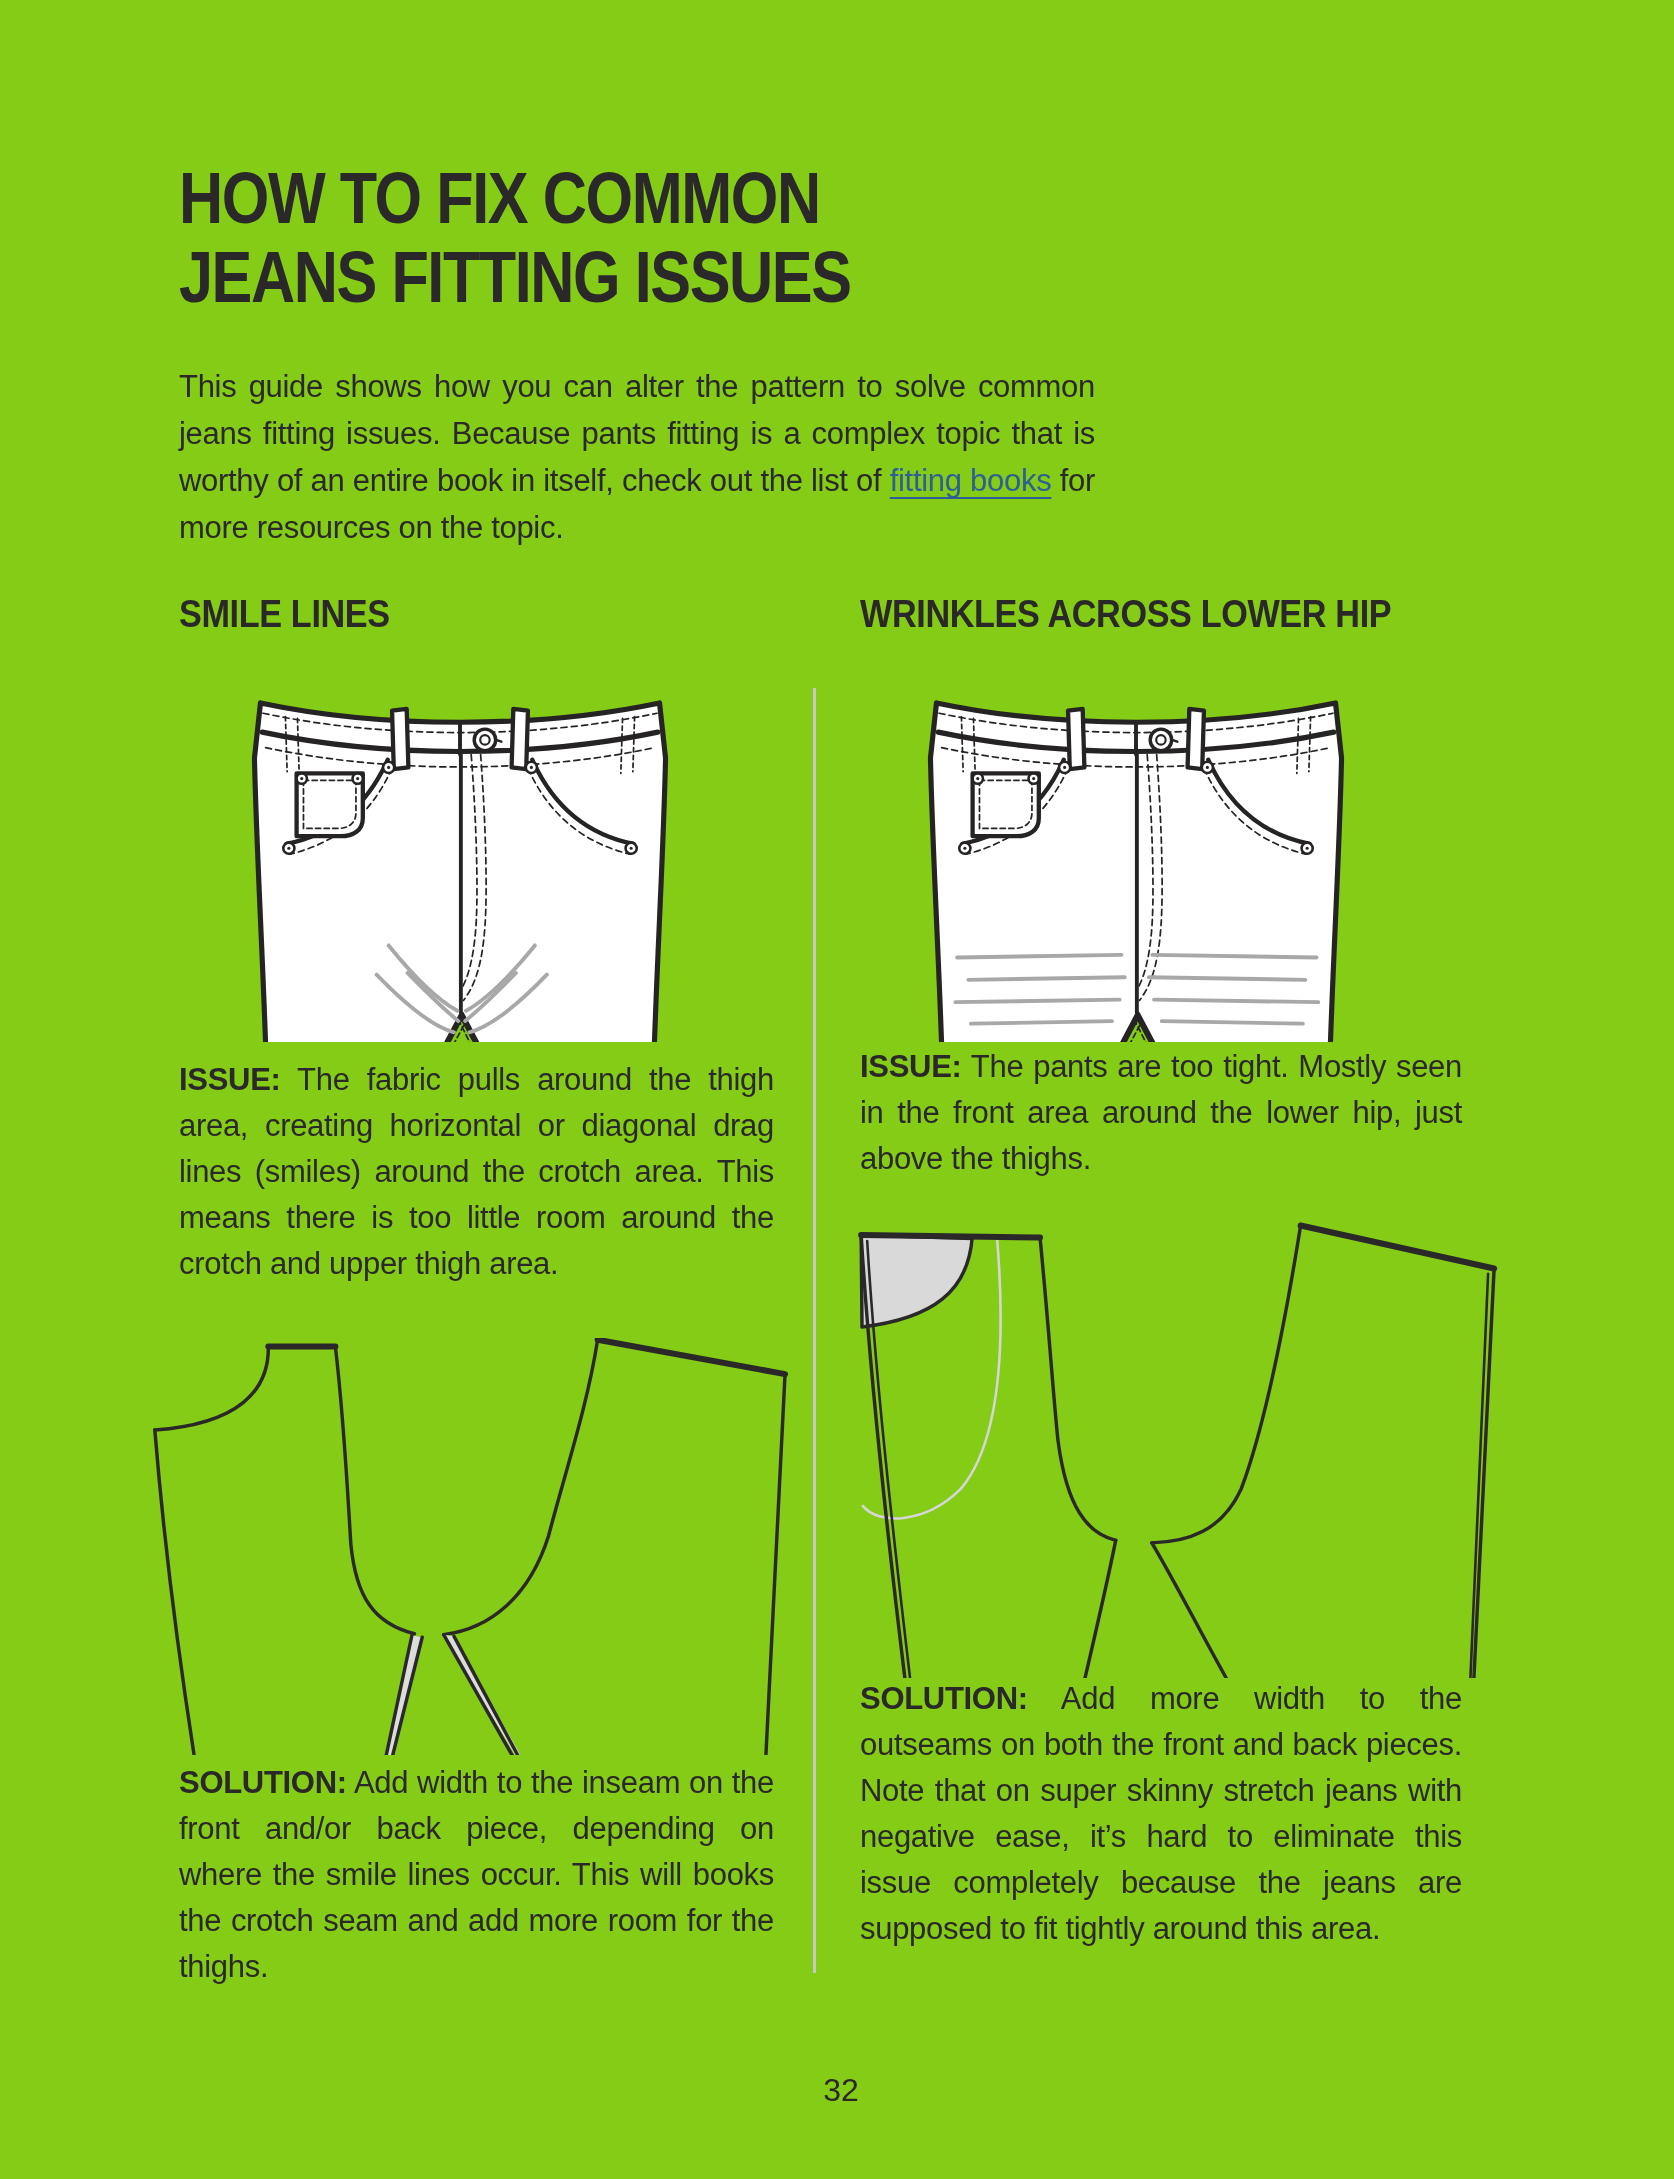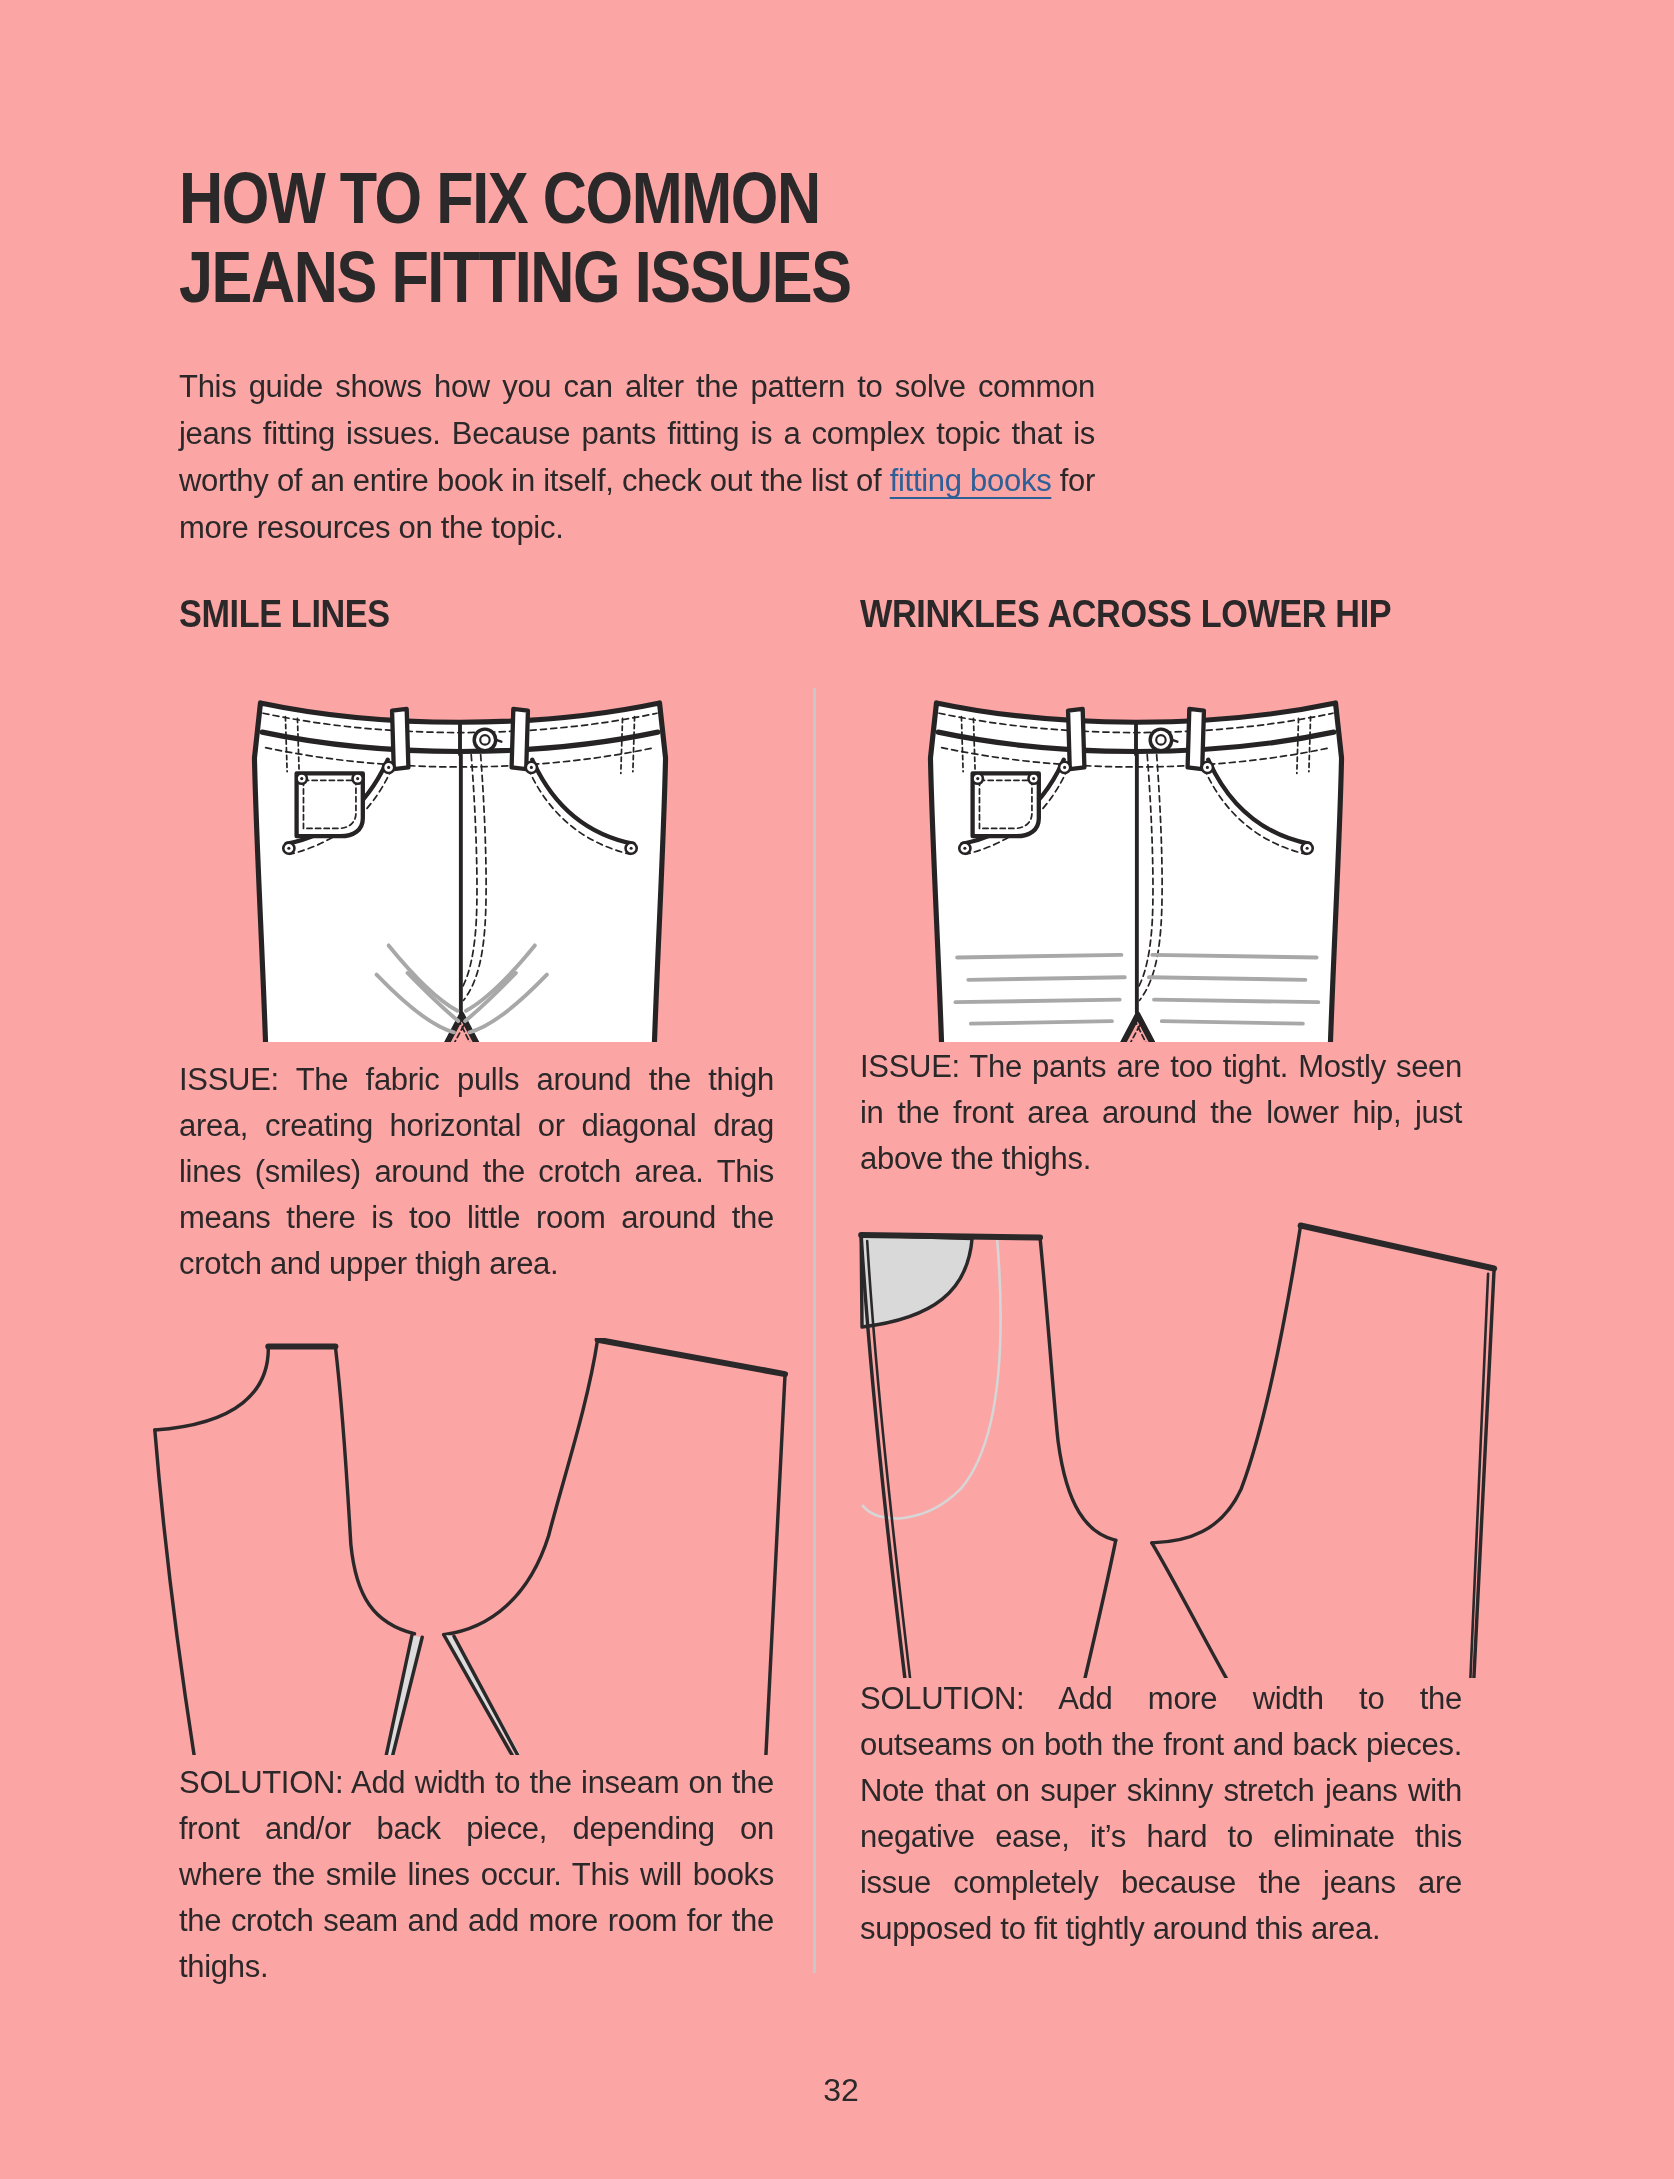--- a/index.html
+++ b/index.html
@@ -1,21 +1,21 @@
 <!DOCTYPE html>
 <html style="font-size:13.8px"><head>
 <meta charset="utf-8">
 <style>
   * { margin: 0; padding: 0; box-sizing: border-box; }
   html, body { background: #ffffff; }
   .page {
     position: relative;
     width: 1674px;
     height: 2179px;
-    background: #fca5a5;
+    background: #84cc16;
     font-family: "Liberation Sans", sans-serif;
     color: #2b2829;
     overflow: hidden;
   }
   .page-title {
     position: absolute;
     left: 179px;
     top: 159px;
     font-size: 72px;
     line-height: 79px;
@@ -58,21 +58,21 @@
   .col-heading.left  { left: 179px; }
   .col-heading.right { left: 860px; }
   .body-text {
     position: absolute;
     font-size: 31px;
     line-height: 46px;
     letter-spacing: -0.3px;
     text-align: justify;
     text-justify: inter-word;
   }
-  .body-text .lead { font-weight: normal; }
+  .body-text .lead { font-weight: bold; }
   .issue-left     { left: 179px;  top: 1057px; width: 595px; }
   .issue-right    { left: 860px; top: 1044px; width: 602px; }
   .solution-left  { left: 179px;  top: 1760px; width: 595px; }
   .solution-right { left: 860px; top: 1676px; width: 602px; }
   .illus { position: absolute; }
   .jeans-left    { left: 245px;  top: 682px;  width: 430px; height: 360px; }
   .jeans-right   { left: 921px; top: 682px;  width: 430px; height: 360px; }
   .pattern-left  { left: 151px;  top: 1338px; width: 637px; height: 417px; }
   .pattern-right { left: 856px;  top: 1222px; width: 645px; height: 456px; }
   .divider {

